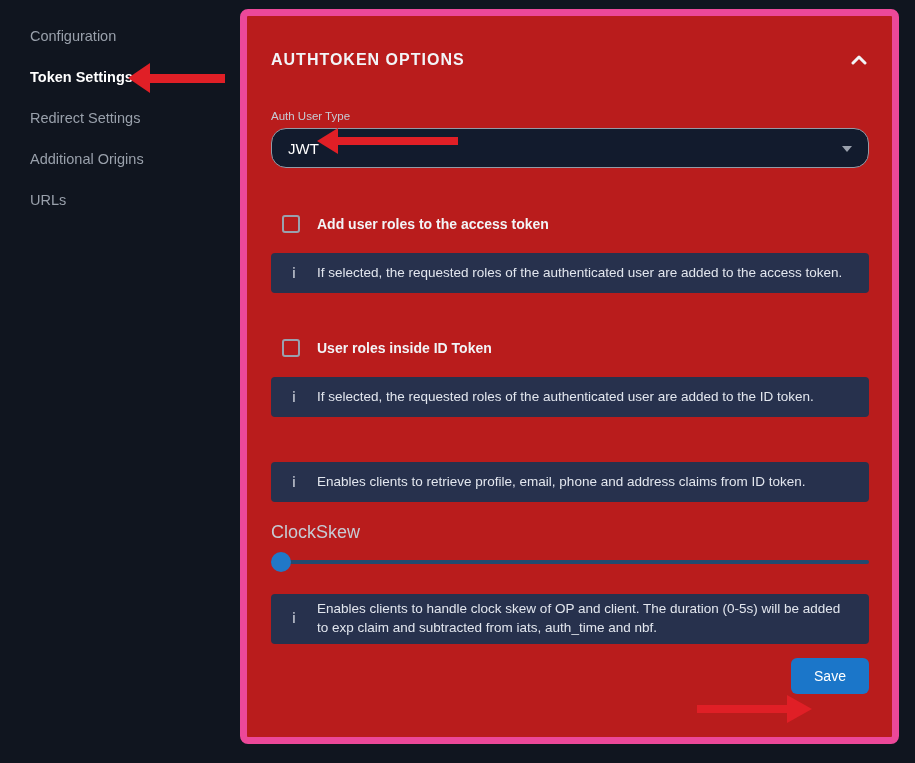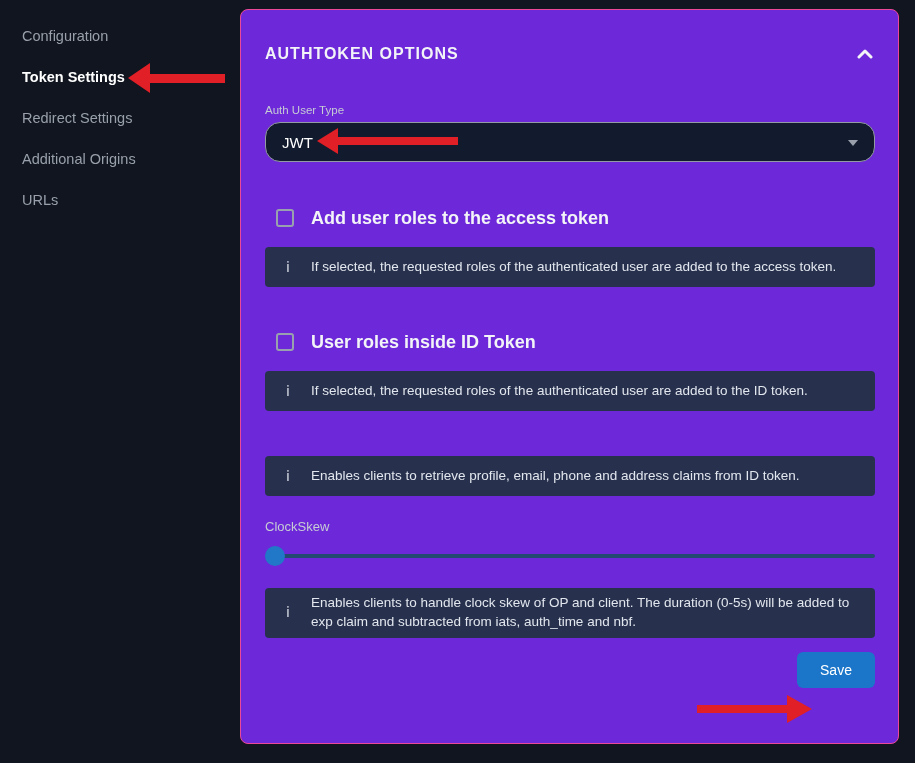--- a/index.html
+++ b/index.html
@@ -6,32 +6,32 @@
   html,body { width:915px; height:763px; }
   body {
     font-family:"Liberation Sans", sans-serif;
     background:#10151f;
     position:relative;
     overflow:hidden;
     color:#e8ebf0;
   }
   
   .sidebar {
-    position:absolute; left:4px; top:0; width:240px; height:763px;
+    position:absolute; left:12px; top:0; width:240px; height:763px;
     padding:28px 16px 0 18px;
   }
   .side-item {
     font-size:14.5px; color:#99a0ab; line-height:16px;
     margin-bottom:25px; cursor:pointer; white-space:nowrap;
   }
   .side-item.active { color:#ffffff; font-weight:bold; }
   
   .panel {
     position:absolute; left:240px; top:9px; width:659px; height:735px;
-    background:#6d28d9; border:1px solid #ec4899; border-radius:8px;
+    background:#b91c1c; border:7px solid #ec4899; border-radius:8px;
     padding:34px 23px 20px 24px;
   }
   .panel-header {
     display:flex; justify-content:space-between; align-items:center;
     height:20px; margin-bottom:40px;
   }
   .panel-title {
     font-size:16px; font-weight:bold; letter-spacing:1px; color:#f2f4f7;
   }
   .collapse-btn { cursor:pointer; width:20px; height:14px; display:flex; align-items:center; justify-content:center; }
@@ -47,39 +47,39 @@
     position:absolute; right:16px; top:17px;
     width:0; height:0; border-left:5px solid transparent; border-right:5px solid transparent;
     border-top:6px solid #9aa1ad;
   }
   
   .cb-row { display:flex; align-items:center; height:18px; margin:0 0 20px 11px; }
   .checkbox {
     width:18px; height:18px; border:2px solid #9aa1ae; border-radius:3px;
     background:transparent; cursor:pointer; flex:0 0 auto;
   }
-  .cb-label { font-size:18px; font-weight:bold; color:#f2f4f7; margin-left:17px; white-space:nowrap; }
+  .cb-label { font-size:14px; font-weight:bold; color:#f2f4f7; margin-left:17px; white-space:nowrap; }
   
   .info-box {
     background:#27314d; border-radius:4px; min-height:40px;
     display:flex; align-items:center; padding:6px 14px 6px 0;
   }
   .info-box.mb46 { margin-bottom:46px; }
   .info-box.mb45 { margin-bottom:45px; }
   .info-box.mb24 { margin-bottom:24px; }
   .info-box.mb14 { margin-bottom:14px; }
   .info-icon {
     flex:0 0 46px; text-align:center;
     font-family:"DejaVu Serif", serif;
     font-size:15px; color:#d7dbe4; line-height:1;
   }
   .info-text { font-size:13.5px; color:#e2e6ee; line-height:1.4; }
   .info-text.narrow { max-width:560px; }
   
-  .slider-label { font-size:13px; color:#c6cbd4; line-height:13px; margin-bottom:13px; }
+  .slider-label { font-size:18px; color:#c6cbd4; line-height:13px; margin-bottom:13px; }
   .slider { position:relative; height:20px; margin-bottom:22px; cursor:pointer; }
   .slider-track { position:absolute; left:0; right:0; top:8px; height:4px; background:#234a70; border-radius:2px; }
   .slider-thumb { position:absolute; left:0; top:0; width:20px; height:20px; border-radius:50%; background:#2178c8; cursor:grab; }
   
   .save-row { display:flex; justify-content:flex-end; margin-top:14px; }
   .save-btn {
     width:78px; height:36px; background:#1b76c9; border:none; border-radius:6px;
     color:#ffffff; font-size:14px; font-family:"Liberation Sans", sans-serif; cursor:pointer;
   }
   

